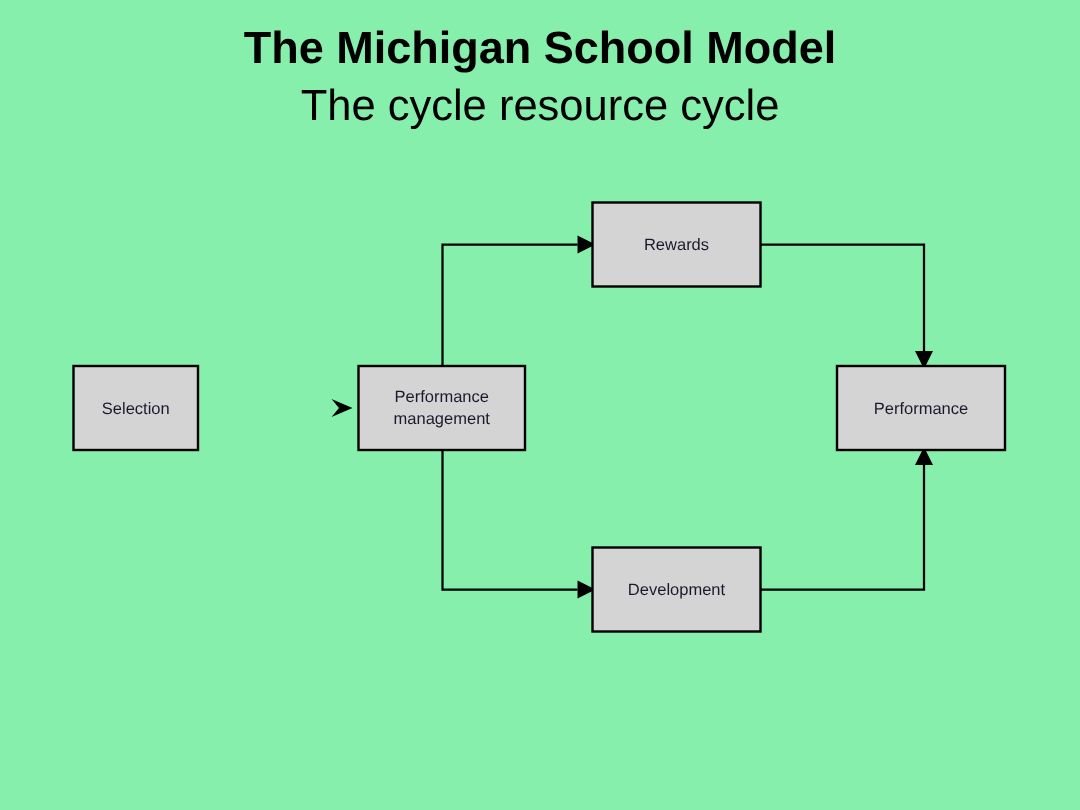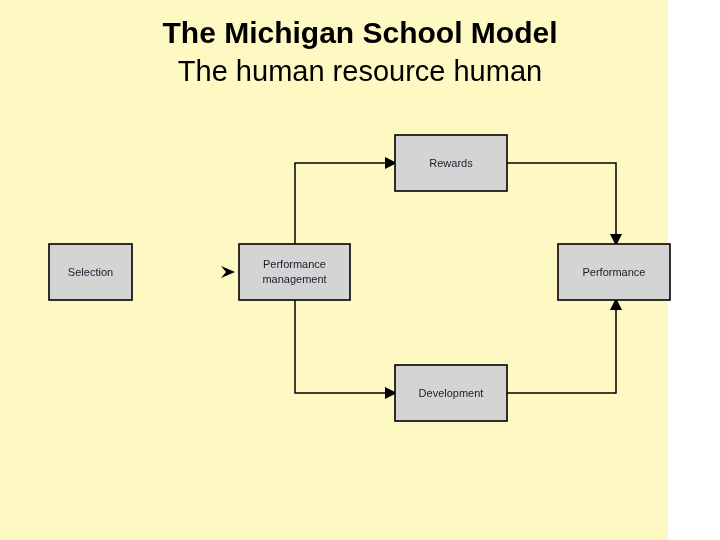--- a/index.html
+++ b/index.html
@@ -10,23 +10,23 @@
   }
   body {
     width: 720px;
     height: 540px;
     overflow: hidden;
     font-family: "Liberation Sans", sans-serif;
     color: #000000;
   }
   .slide {
     position: relative;
-    width: 668px;
+    width: 720px;
     height: 540px;
-    background: #fef9c3;
+    background: #86efac;
   }
   .title-block {
     position: absolute;
     top: 14px;
     left: 0;
     width: 720px;
     text-align: center;
   }
   .slide-title {
     font-size: 30px;
@@ -75,21 +75,21 @@
     stroke: none;
   }
 </style>
 </head>
 <body>
 
 <div class="slide">
 
   <div class="title-block">
     <div class="slide-title">The Michigan School Model</div>
-    <div class="slide-subtitle">The human resource human</div>
+    <div class="slide-subtitle">The cycle resource cycle</div>
   </div>
 
   <div class="diagram-wrap">
     <svg class="diagram" viewBox="0 0 720 340" xmlns="http://www.w3.org/2000/svg">
 
       <g>
         <path class="connector" d="M 295 134 L 295 53 L 385 53"></path>
         <polygon class="arrowhead" points="385,47 397,53 385,59"></polygon>
       </g>
 

